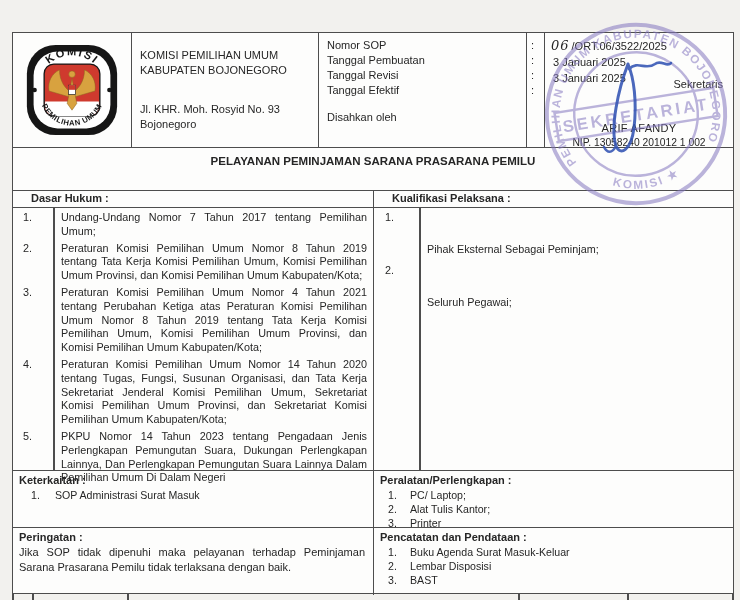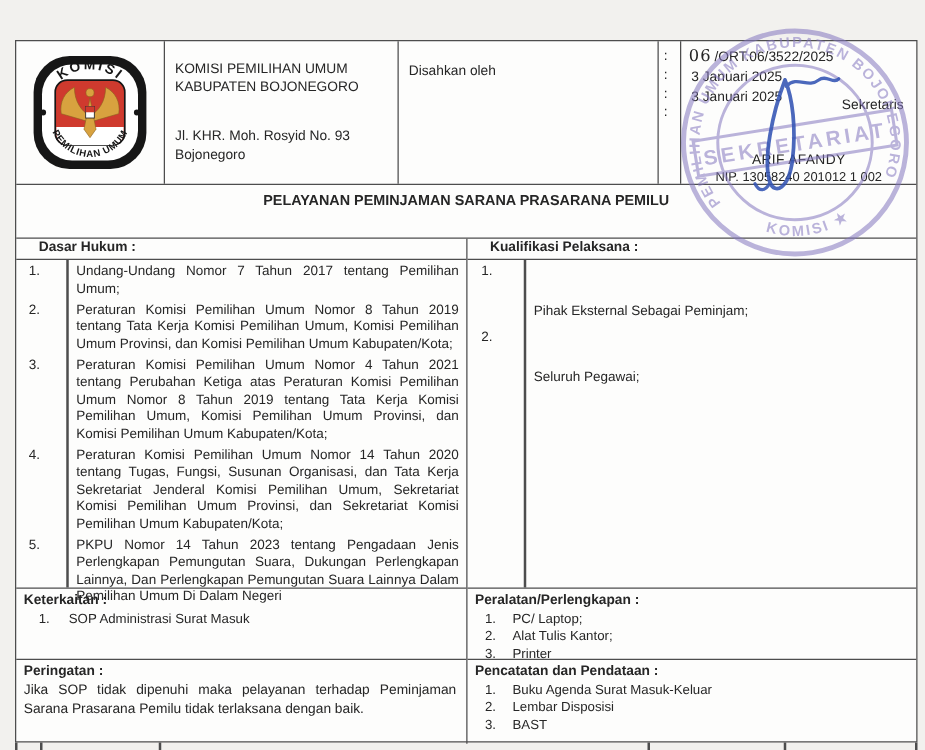--- a/index.html
+++ b/index.html
@@ -13,21 +13,21 @@
   .hdr { height:115px; display:flex; border-bottom:1.6px solid #4d4d4d; }
   .cell { border-left:1.6px solid #4d4d4d; height:100%; }
   .cell:first-child { border-left:none; }
   .c-logo { width:118px; display:flex; align-items:center; justify-content:center; }
   .c-org { width:187px; padding:15px 8px; font-size:11px; line-height:15px; }
   .c-org .addr { margin-top:24px; }
   .c-labels { width:208px; padding:5px 8px; font-size:11px; line-height:15px; }
   .c-colon { width:18px; padding:5px 0 0 4px; font-size:11px; line-height:15px; }
   .c-value { flex:1; position:relative; padding:5px 6px; font-size:11px; line-height:15px; }
   .approved { margin-top:12px; }
-  .hand { font-family:"DejaVu Serif", serif; font-size:13px; letter-spacing:1px; margin-right:2px; }
+  .hand { font-family:"DejaVu Serif", serif; font-style:italic; font-size:13px; letter-spacing:1px; margin-right:2px; }
   .app-title { position:absolute; top:44px; right:10px; font-size:11px; }
   .app-name { position:absolute; top:88px; left:0; right:0; text-align:center; font-size:11px; letter-spacing:.3px; }
   .app-nip  { position:absolute; top:102px; left:0; right:0; text-align:center; font-size:10.3px; }
 
   
   .title { height:43px; border-bottom:1.6px solid #4d4d4d; text-align:center;
            font-weight:bold; font-size:11.5px; line-height:15px; padding-top:6px; }
 
   
   .body { display:flex; height:404px; }
@@ -102,20 +102,27 @@
       <div class="cell c-org">
         <div>KOMISI PEMILIHAN UMUM</div>
         <div>KABUPATEN BOJONEGORO</div>
         <div class="addr">
           <div>Jl. KHR. Moh. Rosyid No. 93</div>
           <div>Bojonegoro</div>
         </div>
       </div>
 
       <div class="cell c-labels">
+        <div>
+
+        <div class="frow">Nomor SOP</div>
+            <div class="frow">Tanggal Pembuatan</div>
+            <div class="frow">Tanggal Revisi</div>
+            <div class="frow">Tanggal Efektif</div>
+          </div>
         <div class="approved">Disahkan oleh</div>
       </div>
 
       <div class="cell c-colon">
         <div>
 
         <div>:</div>
             <div>:</div>
             <div>:</div>
             <div>:</div>

